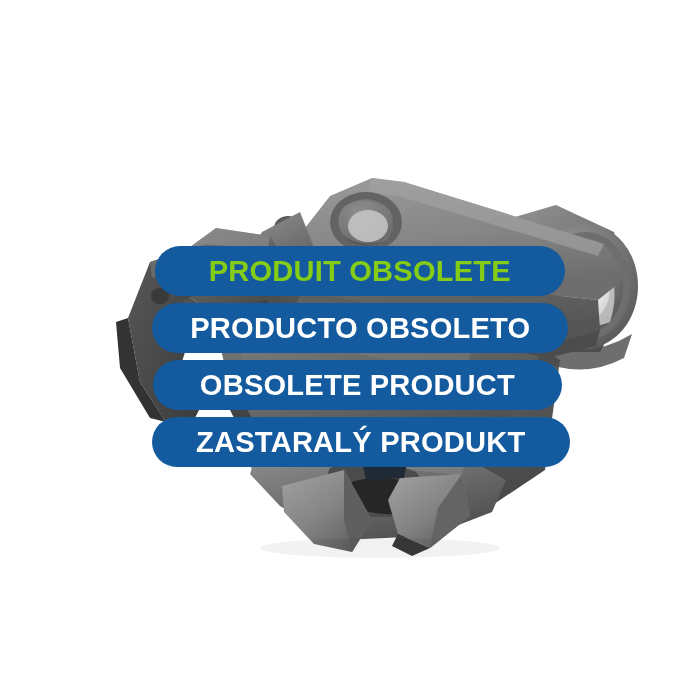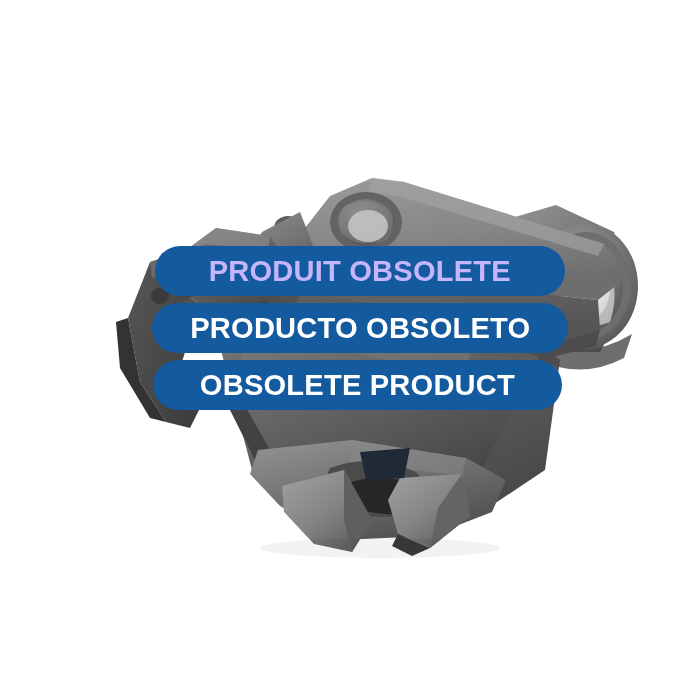--- a/index.html
+++ b/index.html
@@ -219,28 +219,31 @@
 
         <path d="M360 452 L410 448 L404 478 L366 480 Z" fill="#1f2a36"></path>
       </g>
 
       <ellipse cx="380" cy="548" rx="120" ry="10" fill="#000000" opacity="0.05"></ellipse>
     </svg>
   </div>
 
   <div id="badge-stack">
 
-    <div class="badge badge-1" style="background: rgb(20, 90, 158); color: #c4b5fd;">
+    <div class="badge badge-1" style="background: rgb(20, 90, 158); color: #84cc16;">
       <span class="badge-label">PRODUIT OBSOLETE</span>
     </div>
 
     <div class="badge badge-3" style="background: rgb(20, 90, 158); color: rgb(255, 255, 255);">
       <span class="badge-label">PRODUCTO OBSOLETO</span>
     </div>
 
     <div class="badge badge-2" style="background: rgb(20, 90, 158); color: rgb(255, 255, 255);">
       <span class="badge-label">OBSOLETE PRODUCT</span>
     </div>
 
+    <div class="badge badge-4" style="background: rgb(20, 90, 158); color: rgb(255, 255, 255);">
+      <span class="badge-label">ZASTARALÝ PRODUKT</span>
+    </div>
 
   </div>
 
 </div>
 
 </body></html>

